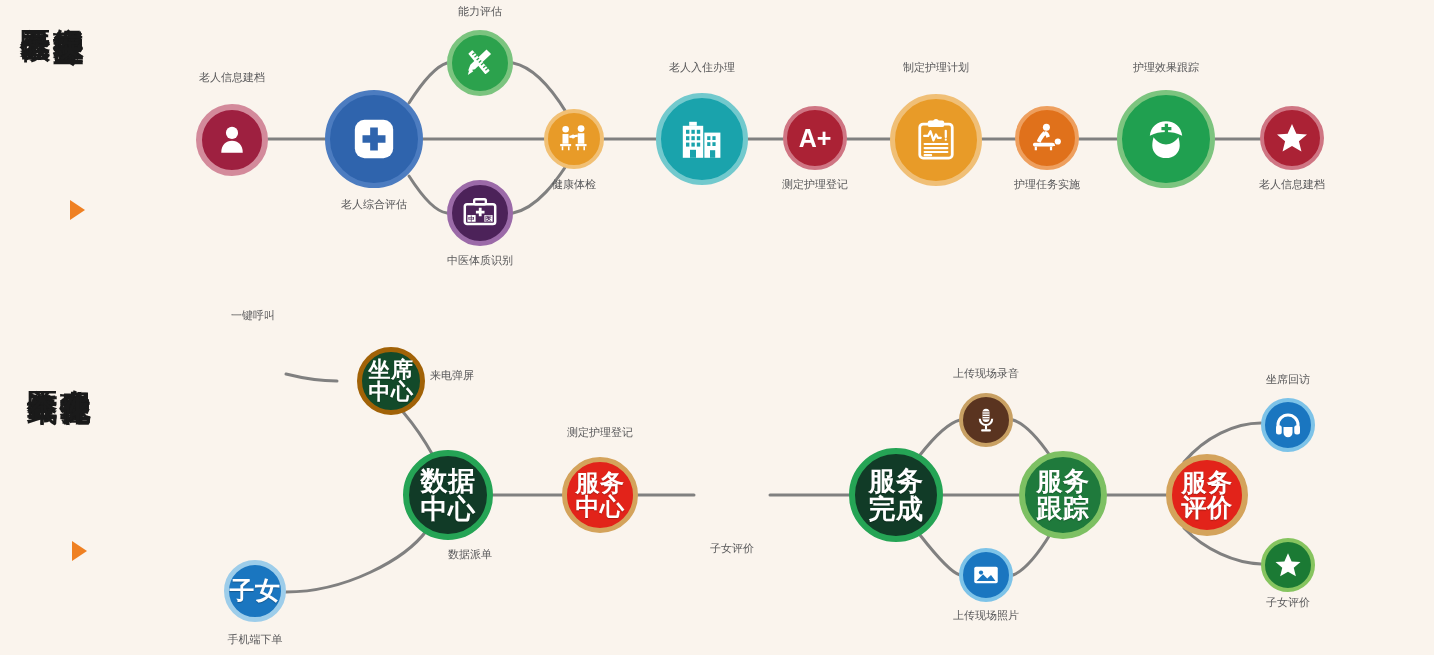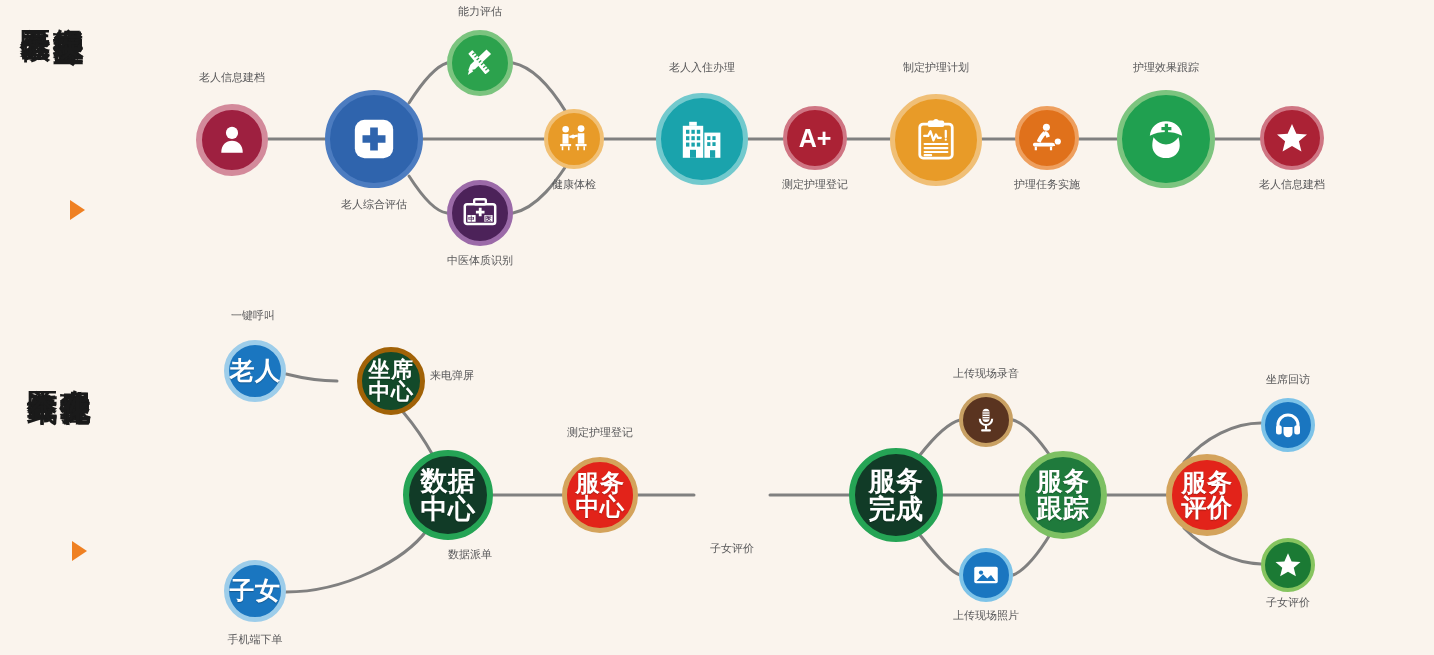--- a/index.html
+++ b/index.html
@@ -314,25 +314,20 @@
 
   <div class="node" style="left:1292px; top:138px; width:64px; height:64px; background:#ab2235; border:4px solid #cf7583;">
     <span>
       <svg width="36" height="36" viewBox="0 0 24 24">
           <path d="M12 2.6 L14.9 9.1 L22 9.6 L16.6 14.2 L18.3 21 L12 17.3 L5.7 21 L7.4 14.2 L2 9.6 L9.1 9.1 Z" fill="#fff"></path>
         </svg>
     </span>
   </div>
   <div class="cap" style="left:1292px; top:177px;">老人信息建档</div>
 
-  <div class="node" style="left:255px; top:371px; width:62px; height:62px; background:#1a76c0; border:5px solid #9dcdea;">
-    <div class="cn" style="font-size:25px;">
-      <div>老人</div>
-    </div>
-  </div>
   <div class="cap" style="left:253px; top:308px;">一键呼叫</div>
 
   <div class="node" style="left:391px; top:381px; width:68px; height:68px; background:#134a2a; border:5px solid #a16207;">
     <div class="cn" style="font-size:22px;">
       <div>坐席</div>
       <div>中心</div>
     </div>
   </div>
   <div class="cap l" style="left:430px; top:368px;">来电弹屏</div>
 

